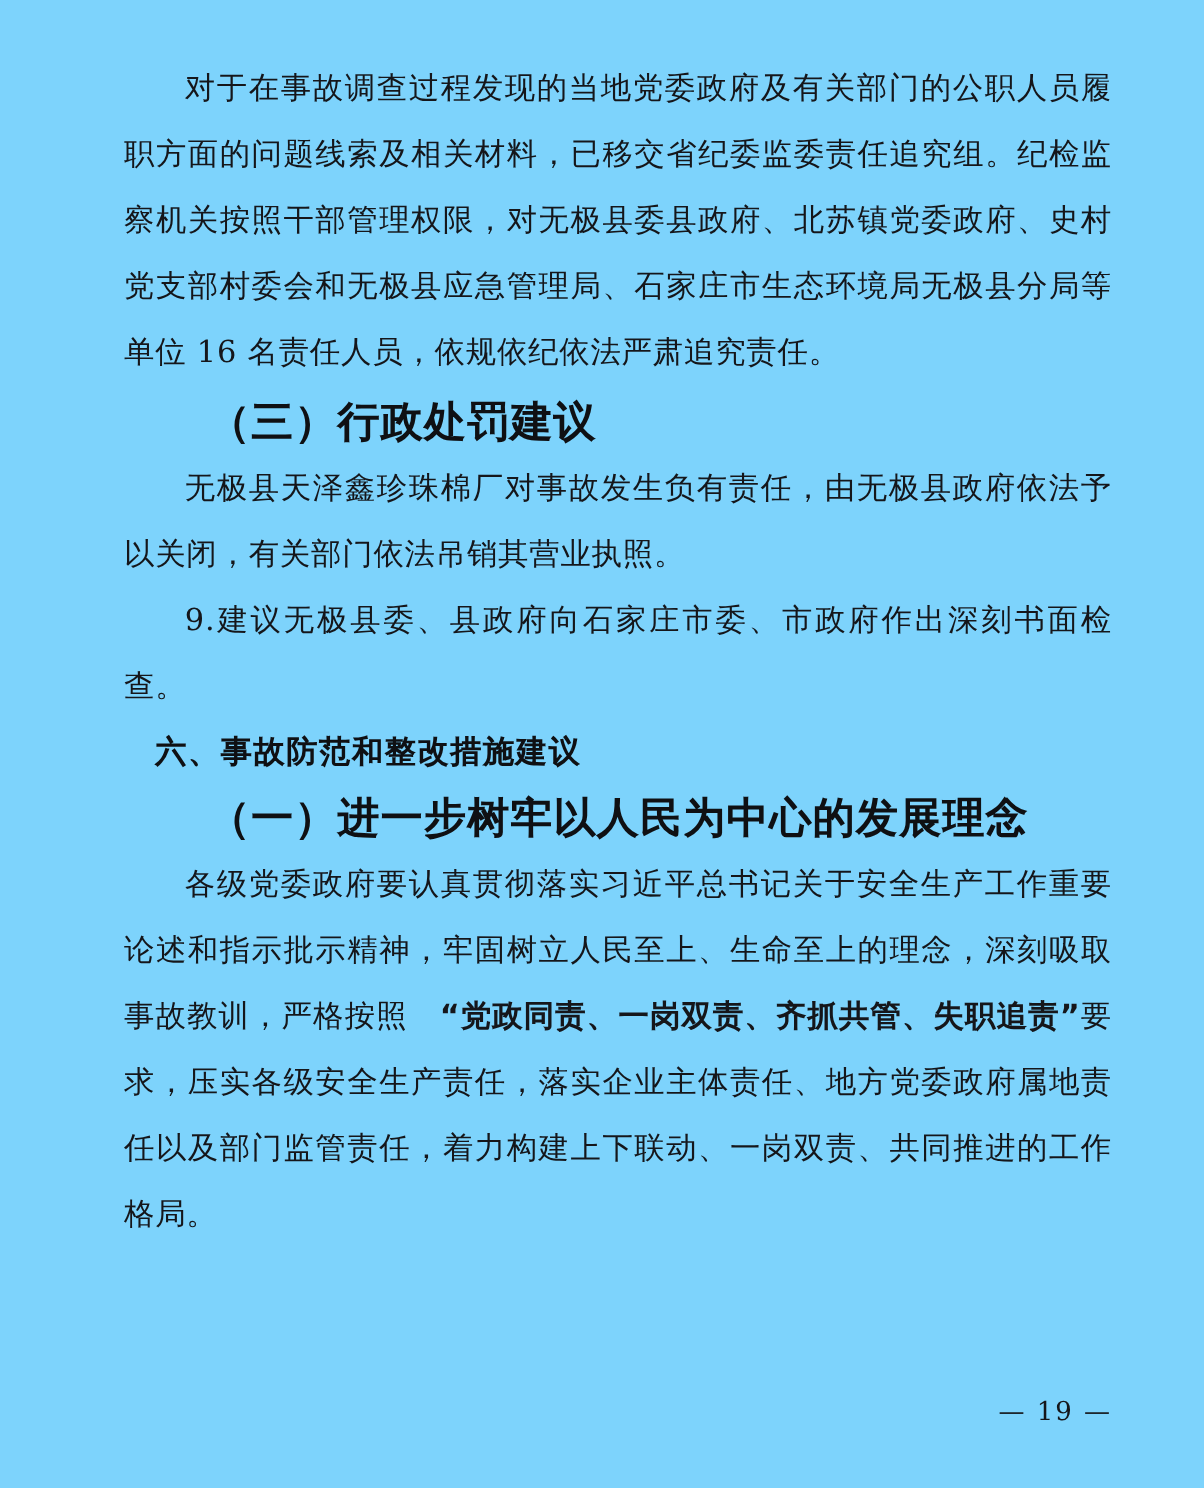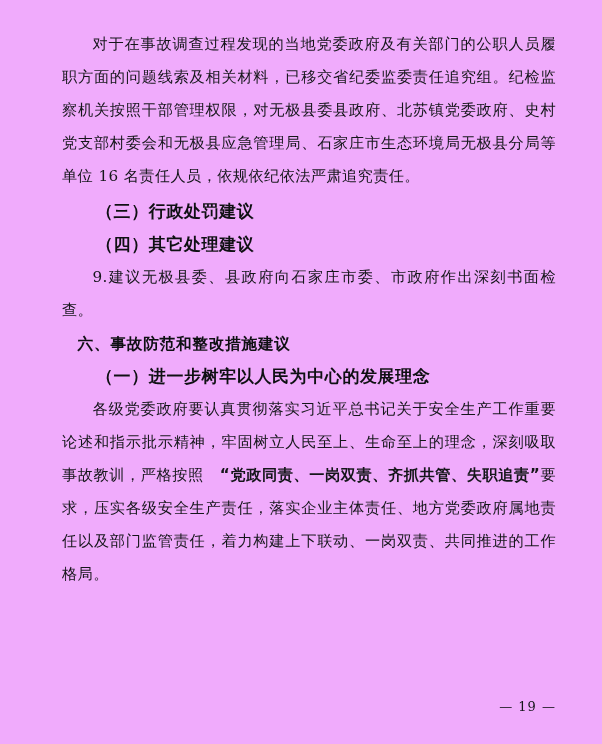--- a/index.html
+++ b/index.html
@@ -13,34 +13,34 @@
     font-family: "DejaVu Serif", "Liberation Serif", serif;
     color: #1a1a1a;
     overflow: hidden;
   }
   .page {
     position: relative;
     width: 602px;
     height: 744px;
     box-sizing: border-box;
     padding: 28px 46px 0 62px;
-    background: #f0abfc;
+    background: #7dd3fc;
   }
   .para {
     font-size: 15.2px;
     line-height: 33px;
     text-align: justify;
     text-justify: inter-ideograph;
     margin: 0;
     letter-spacing: 0.4px;
     text-indent: 2em;
     color: #15161a;
   }
   .heading {
-    font-size: 17px;
+    font-size: 21px;
     line-height: 33px;
     margin: 0;
     letter-spacing: 0.6px;
     text-indent: 2em;
     font-weight: bold;
     color: #0f1013;
     font-family: "DejaVu Sans", "Liberation Sans", sans-serif;
   }
   .heading-major {
     font-size: 15.6px;
@@ -72,22 +72,22 @@
 <body>
 
 <div class="page">
 
   <p class="para">对于在事故调查过程发现的当地党委政府及有关部门的公职人员履职方面的问题线索及相关材料，已移交省纪委监委责任追究组。纪检监察机关按照干部管理权限，对无极县委县政府、北苏镇党委政府、史村党支部村委会和无极县应急管理局、石家庄市生态环境局无极县分局等单位 16 名责任人员，依规依纪依法严肃追究责任。</p>
 
   <div class="spacer-sm"></div>
 
   <p class="heading">（三）行政处罚建议</p>
 
+  <p class="para">无极县天泽鑫珍珠棉厂对事故发生负有责任，由无极县政府依法予以关闭，有关部门依法吊销其营业执照。</p>
 
-  <p class="heading">（四）其它处理建议</p>
 
   <p class="para">9.建议无极县委、县政府向石家庄市委、市政府作出深刻书面检查。</p>
 
 
   <p class="heading-major">六、事故防范和整改措施建议</p>
 
   <p class="heading">（一）进一步树牢以人民为中心的发展理念</p>
 
   <p class="para">
     <span>各级党委政府要认真贯彻落实习近平总书记关于安全生产工作重要论述和指示批示精神，牢固树立人民至上、生命至上的理念，深刻吸取事故教训，严格按照</span><span class="bold-inline">“党政同责、一岗双责、齐抓共管、失职追责”</span><span>要求，压实各级安全生产责任，落实企业主体责任、地方党委政府属地责任以及部门监管责任，着力构建上下联动、一岗双责、共同推进的工作格局。</span>

